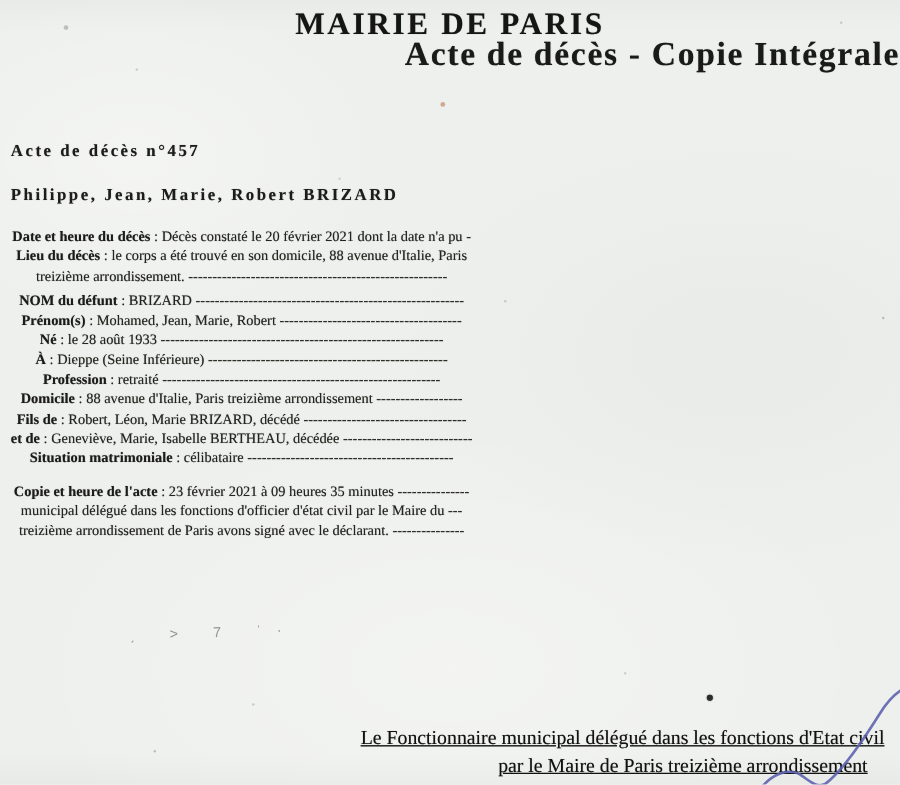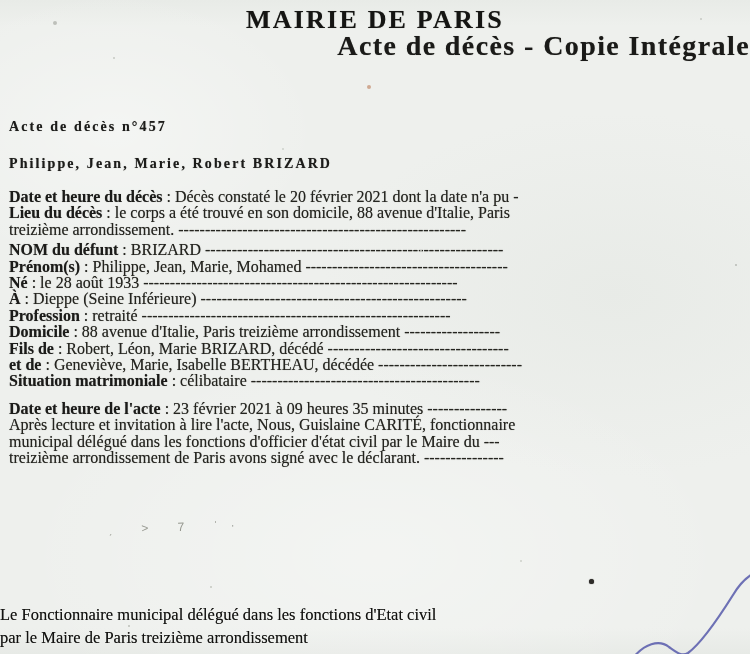--- a/index.html
+++ b/index.html
@@ -33,27 +33,28 @@
   }
   .deceased-name{
     position:absolute;top:155px;left:9px;
     font-weight:bold;font-size:14px;line-height:17px;letter-spacing:2.1px;color:#1c1c1a;
   }
   .body-sections{position:absolute;top:189px;left:9px;}
   .section{margin:0;}
   .section-defunt{margin-top:4px;}
   .section-declarant{margin-top:5px;}
   .section-acte{margin-top:11px;}
-  .line{font-size:16px;line-height:16.4px;}
+  .line{font-size:12px;line-height:16.4px;text-align:center;}
   .line b{font-weight:bold;color:#1b1b19;}
   .footer{
-    position:absolute;top:603px;left:0;right:13px;text-align:left;
+    position:absolute;top:603px;left:0;right:13px;text-align:right;
     font-family:"Liberation Serif","DejaVu Serif",serif;
     font-size:16.5px;line-height:23px;color:#121210;
     text-shadow:0 0 .6px rgba(20,20,18,.5);
+    text-decoration:underline;
   }
   .footer .footer-line2{padding-right:14px;}
   .signature-svg{position:absolute;left:0;top:0;width:750px;height:654px;pointer-events:none;}
   .ink-dot{
     position:absolute;left:589px;top:579px;width:5px;height:5px;border-radius:50%;
     background:#2e2c29;box-shadow:0 0 1px #2e2c29;
   }
   .pencil-marks{
     position:absolute;left:108px;top:520px;
     font-family:"Liberation Sans",sans-serif;
@@ -90,34 +91,33 @@
   <div class="body-sections">
 
     <div class="section section-deces">
       <div class="line mono"><b>Date et heure du décès</b><span> : Décès constaté le 20 février 2021 dont la date n'a pu -</span></div>
       <div class="line mono"><b>Lieu du décès</b><span> : le corps a été trouvé en son domicile, 88 avenue d'Italie, Paris</span></div>
       <div class="line mono"><b></b><span>treizième arrondissement. ------------------------------------------------------</span></div>
     </div>
 
     <div class="section section-defunt">
       <div class="line mono"><b>NOM du défunt</b><span> : BRIZARD --------------------------------------------------------</span></div>
-      <div class="line mono"><b>Prénom(s)</b><span> : Philippe, Jean, Marie, Mohamed --------------------------------------</span></div>
+      <div class="line mono"><b>Prénom(s)</b><span> : Mohamed, Jean, Marie, Robert --------------------------------------</span></div>
       <div class="line mono"><b>Né</b><span> : le 28 août 1933 -----------------------------------------------------------</span></div>
       <div class="line mono"><b>À</b><span> : Dieppe (Seine Inférieure) --------------------------------------------------</span></div>
       <div class="line mono"><b>Profession</b><span> : retraité ----------------------------------------------------------</span></div>
       <div class="line mono"><b>Domicile</b><span> : 88 avenue d'Italie, Paris treizième arrondissement ------------------</span></div>
       <div class="line mono"><b>Fils de</b><span> : Robert, Léon, Marie BRIZARD, décédé ----------------------------------</span></div>
       <div class="line mono"><b>et de</b><span> : Geneviève, Marie, Isabelle BERTHEAU, décédée ---------------------------</span></div>
       <div class="line mono"><b>Situation matrimoniale</b><span> : célibataire -------------------------------------------</span></div>
     </div>
 
 
     <div class="section section-acte">
-      <div class="line mono"><b>Date et heure de l'acte</b><span> : 23 février 2021 à 09 heures 35 minutes ---------------</span></div>
-      <div class="line mono"><b></b><span>Après lecture et invitation à lire l'acte, Nous, Guislaine CARITÉ, fonctionnaire</span></div>
+      <div class="line mono"><b>Copie et heure de l'acte</b><span> : 23 février 2021 à 09 heures 35 minutes ---------------</span></div>
       <div class="line mono"><b></b><span>municipal délégué dans les fonctions d'officier d'état civil par le Maire du ---</span></div>
       <div class="line mono"><b></b><span>treizième arrondissement de Paris avons signé avec le déclarant. ---------------</span></div>
     </div>
 
   </div>
 
   <div class="footer">
     <div class="footer-line1">Le Fonctionnaire municipal délégué dans les fonctions d'Etat civil</div>
     <div class="footer-line2">par le Maire de Paris treizième arrondissement</div>
   </div>

